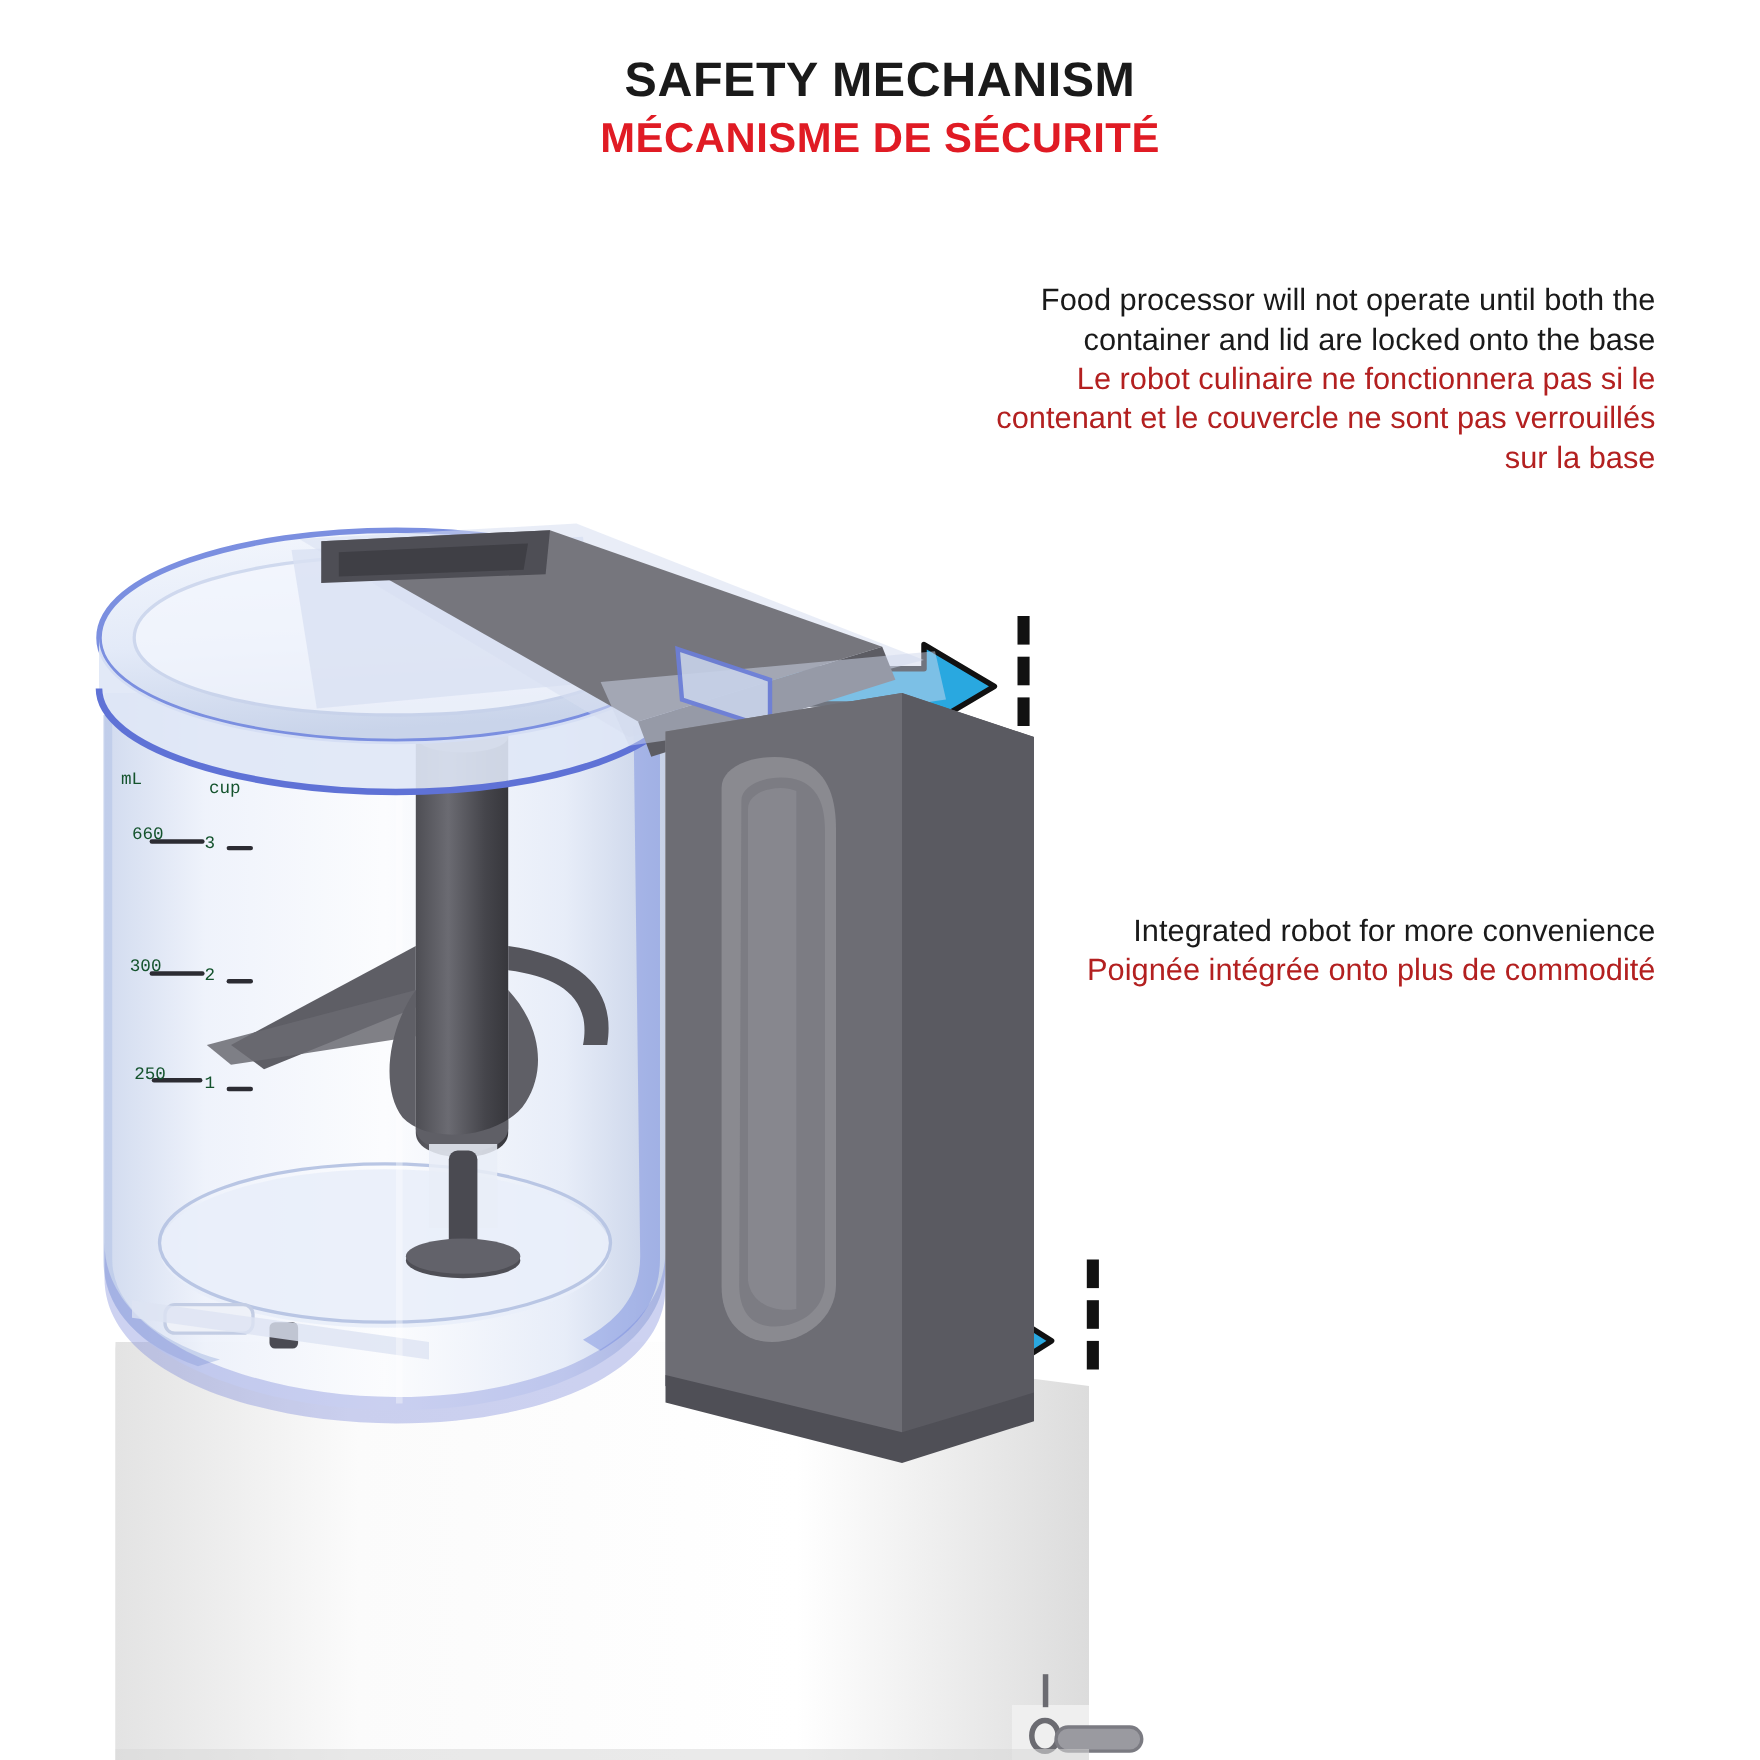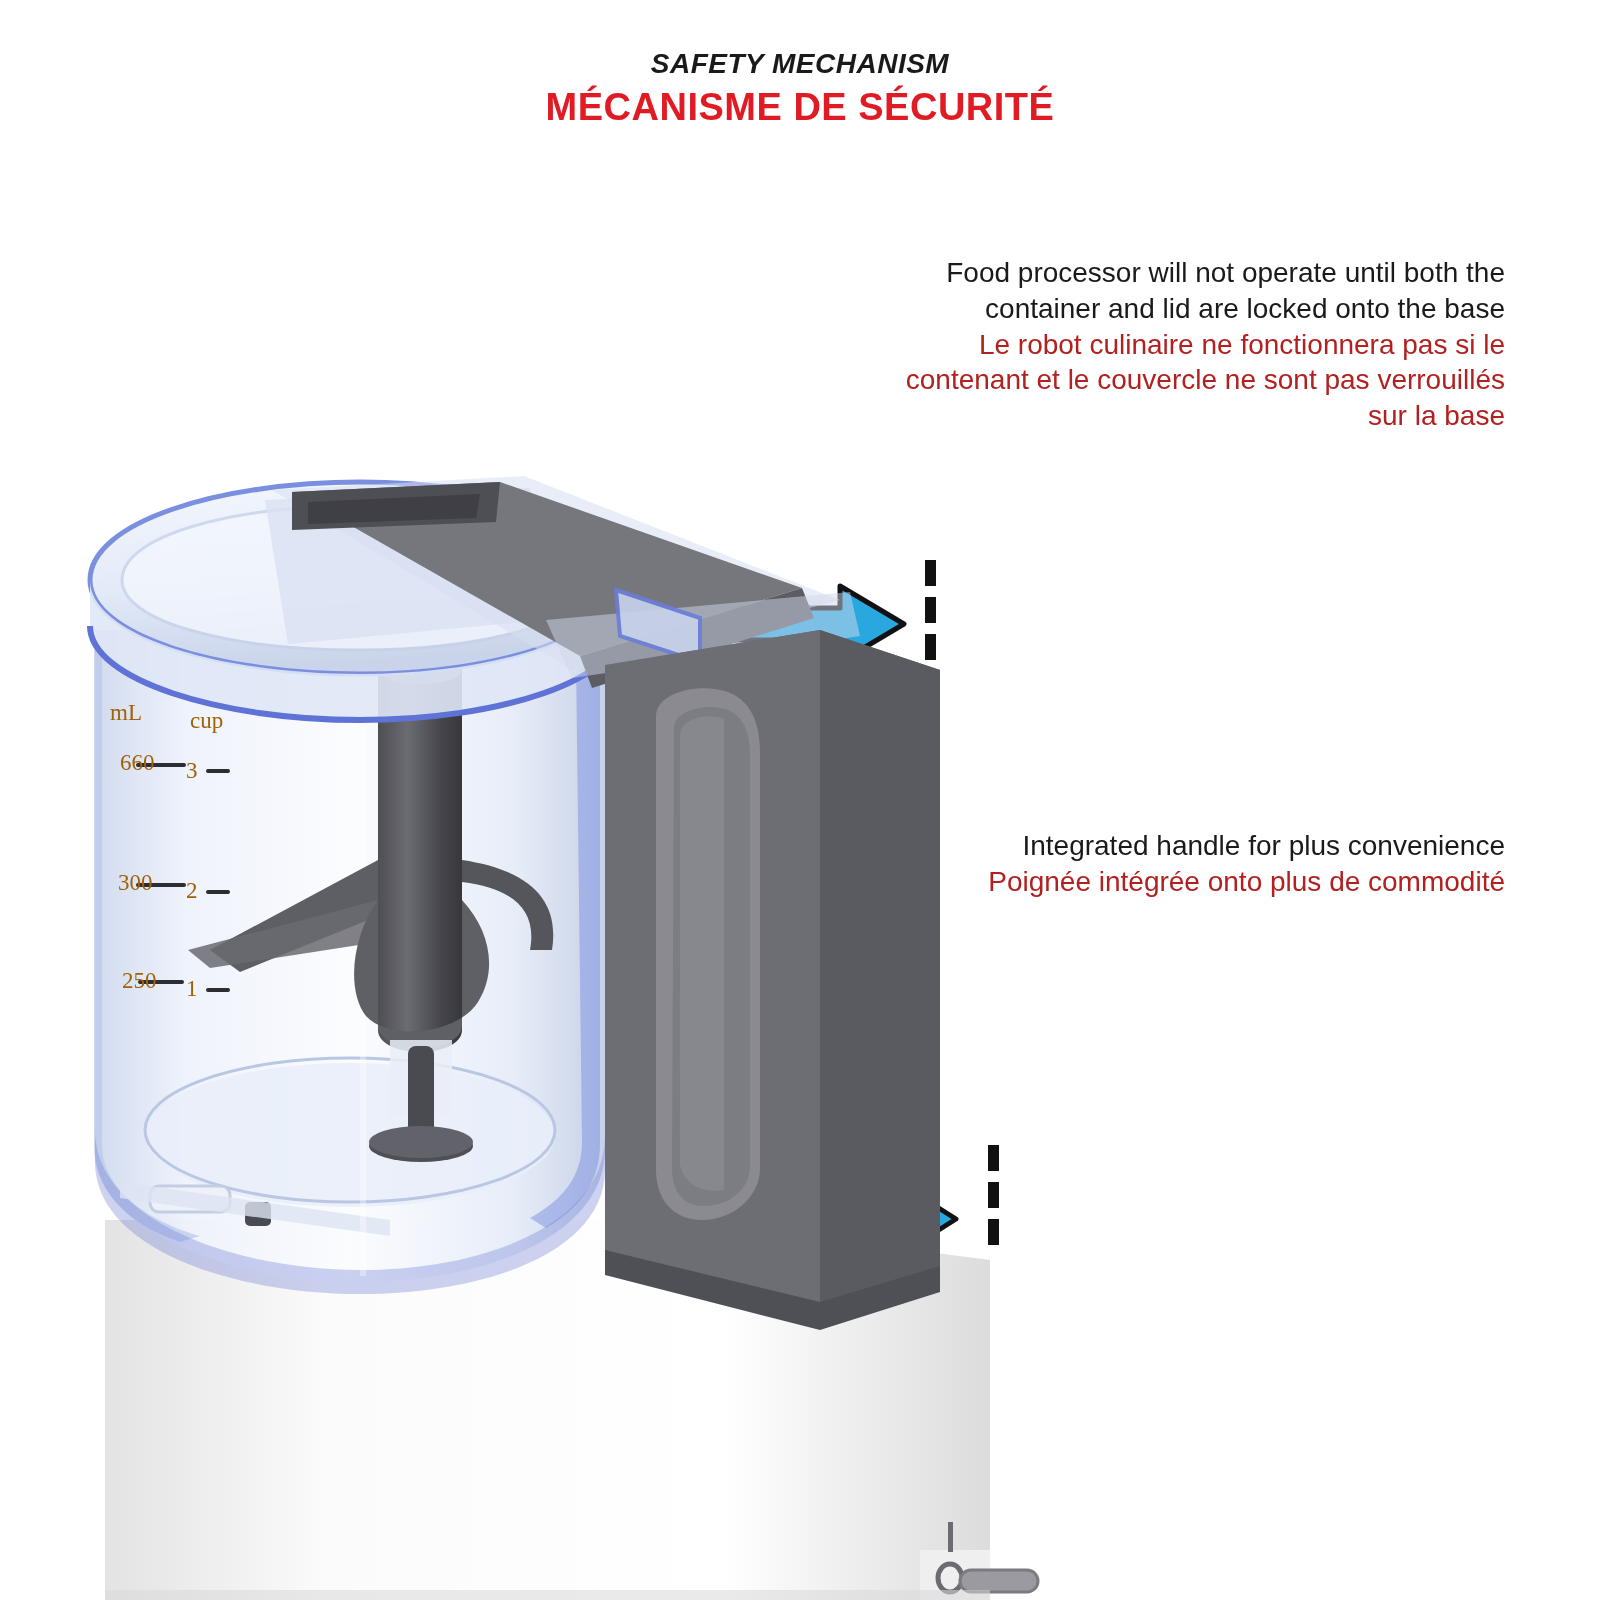--- a/index.html
+++ b/index.html
@@ -18,26 +18,25 @@
 
   
   .title-block {
     position: absolute;
     top: 48px;
     left: 0;
     width: 1600px;
     text-align: center;
   }
   .title-en {
-    font-size: 28px;
+    font-size: 44px;
     font-weight: bold;
     letter-spacing: 0.5px;
     color: #1a1a1a;
     line-height: 1.15;
-    font-style: italic;
   }
   .title-fr {
     font-size: 38px;
     font-weight: bold;
     letter-spacing: 0.5px;
     color: #e01b24;
     line-height: 1.15;
     margin-top: 6px;
   }
 
@@ -88,40 +87,40 @@
   #product {
     position: absolute;
     left: 60px;
     top: 430px;
     width: 1000px;
     height: 1170px;
   }
 
   .lbl {
     position: absolute;
-    font-size: 23px;
-    color: #a16207;
-    font-family: Liberation Serif, serif;
+    font-size: 16px;
+    color: #14532d;
+    font-family: Liberation Mono, monospace;
   }
 </style>
 </head>
 <body>
 
 <div class="title-block">
   <div class="title-en">SAFETY MECHANISM</div>
   <div class="title-fr">MÉCANISME DE SÉCURITÉ</div>
 </div>
 
 <div class="callout" id="callout-lock">
   <div class="en">Food processor will not operate until both the container and lid are locked onto the base</div>
   <div class="fr">Le robot culinaire ne fonctionnera pas si le contenant et le couvercle ne sont pas verrouillés sur la base</div>
 </div>
 
 <div class="callout" id="callout-handle">
-  <div class="en">Integrated handle for plus convenience</div>
+  <div class="en">Integrated robot for more convenience</div>
   <div class="fr">Poignée intégrée onto plus de commodité</div>
 </div>
 
 <div class="arrow-group" style="left:690px; top:560px; width:270px; height:130px;">
   <svg width="230" height="110" viewBox="0 0 230 110" style="position:absolute;left:0;top:12px;">
     <path d="M4 36 L150 36 L150 14 L214 52 L150 90 L150 68 L4 68 Z" fill="#29a8e0" stroke="#111111" stroke-width="5" stroke-linejoin="round"></path>
   </svg>
   <div class="dashes" style="left:235px; top:0px;">
     <div class="dash" style="height:26px;"></div>
     <div class="dash" style="height:26px;"></div>

